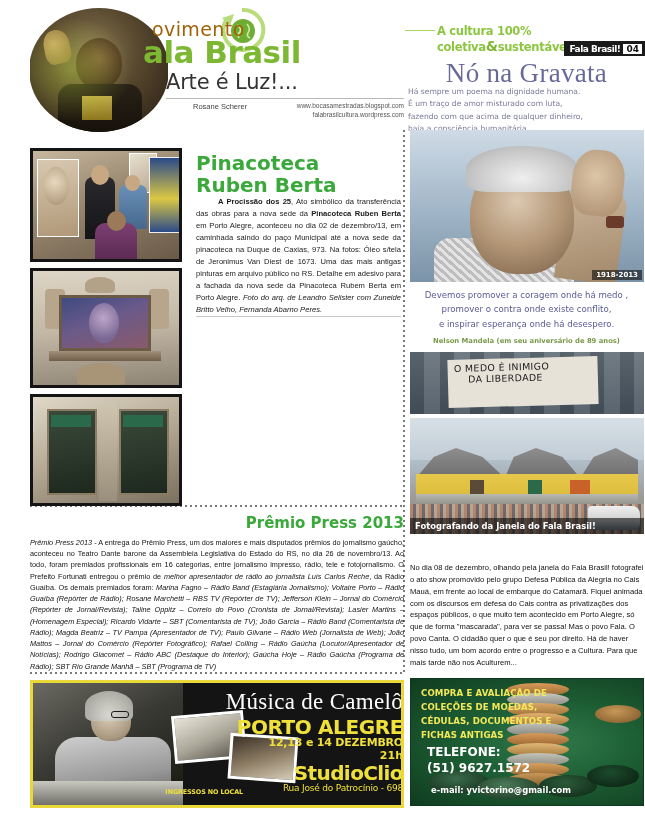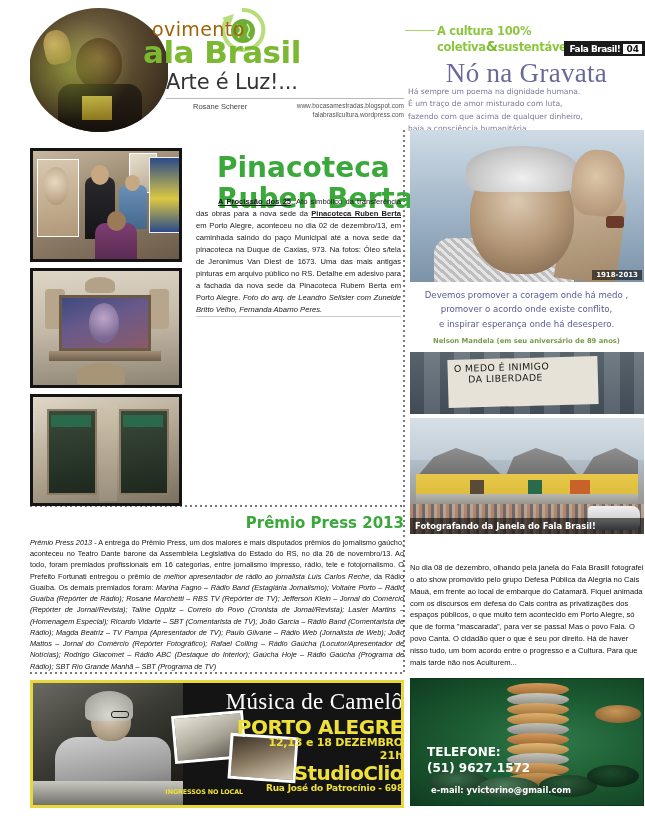--- a/index.html
+++ b/index.html
@@ -159,28 +159,28 @@
   .p3 .sign1 { position:absolute; left:18px; top:18px; width:40px; height:12px; background:#2a6a4a; }
   .p3 .sign2 { position:absolute; left:90px; top:18px; width:40px; height:12px; background:#2a6a4a; }
   .photo-credit-vert {
     position:absolute; left:-2px; top:36px; transform:rotate(-90deg); transform-origin:left top;
     font-size:4.4px; color:#d8d8d8; white-space:nowrap; letter-spacing:.2px;
   }
 
   .art-title {
     position:absolute; left:196px; top:152px; width:205px;
     font-family:"DejaVu Sans", sans-serif;
-    font-size:28px; font-weight:bold; color:#3aa83a; line-height:1.12;margin-left:21px;
+    font-size:20px; font-weight:bold; color:#3aa83a; line-height:1.12;
   }
   .art-body {
     position:absolute; left:196px; top:196px; width:205px;
     font-size:7.6px; color:#1a1a1a; line-height:1.58; text-align:justify;
     font-family:"Liberation Sans", sans-serif;
   }
-  .art-body b { font-weight:bold;text-decoration:underline; }
+  .art-body b { font-weight:bold; }
   .art-body i { font-style:italic; }
   .art-rule { position:absolute; left:196px; top:316px; width:205px; height:1px; background:#c8c8c8; }
 
   
   .dot-sep {
     position:absolute; left:403px; top:130px; width:2px; height:545px;
     background: repeating-linear-gradient(180deg, #7a7a7a 0 2px, rgba(255,255,255,0) 2px 5px);
   }
   .dot-sep2 {
     position:absolute; left:30px; top:505px; width:374px; height:2px;
@@ -379,21 +379,21 @@
     position:absolute; left:200px; top:66px; width:170px; text-align:right;
     font-family:"DejaVu Sans", sans-serif; font-size:11px; font-weight:bold; color:#efe03a;
   }
   .ad-music .t-studio {
     position:absolute; left:190px; top:78px; width:180px; text-align:right;
     font-family:"DejaVu Sans", sans-serif; font-size:20px; font-weight:bold; color:#efe03a;
     letter-spacing:-.6px;
   }
   .ad-music .t-addr {
     position:absolute; left:190px; top:100px; width:180px; text-align:right;
-    font-family:"DejaVu Sans", sans-serif; font-size:9px; font-weight:bold; color:#efe03a;
+    font-family:"DejaVu Sans", sans-serif; font-size:9px; font-weight:normal; color:#efe03a;
     letter-spacing:-.2px;
   }
   .ad-music .t-ing {
     position:absolute; left:100px; top:105px; width:110px; text-align:right;
     font-family:"DejaVu Sans", sans-serif; font-size:6.4px; font-weight:bold; color:#efe03a;
     letter-spacing:-.1px;
   }
 
   .ad-coins {
     position:absolute; left:410px; top:678px; width:234px; height:128px;
@@ -536,21 +536,21 @@
     <div class="sky"></div>
     <div class="shirt"></div>
     <div class="arm"></div>
     <div class="head"></div>
     <div class="hair"></div>
     <div class="hand"></div>
     <div class="watch"></div>
     <div class="mandela-date">1918-2013</div>
   </div>
   <div class="mandela-quote" style="white-space:pre-line">Devemos promover a coragem onde há medo ,
-promover o acordo onde existe conflito,
+promover o contra onde existe conflito,
 e inspirar esperança onde há desespero.</div>
   <div class="mandela-src">Nelson Mandela (em seu aniversário de 89 anos)</div>
 
   <div class="liberdade">
     <div class="bldg"></div>
     <div class="banner"></div>
     <div class="banner-txt">
       <div>O MEDO É INIMIGO</div>
       <div style="padding-left:14px">DA LIBERDADE</div>
     </div>
@@ -577,21 +577,21 @@
       <div class="p-body"></div>
       <div class="p-head"></div>
       <div class="p-hair"></div>
       <div class="p-glass"></div>
       <div class="p-piano"></div>
     </div>
     <div class="thumb1"></div>
     <div class="thumb2"></div>
     <div class="t-musica">Música de Camelô</div>
     <div class="t-poa">PORTO ALEGRE</div>
-    <div class="t-date">12,13 e 18 DEZEMBRO</div>
+    <div class="t-date">12,13 e 14 DEZEMBRO</div>
     <div class="t-hour">21h</div>
     <div class="t-studio">StudioClio</div>
     <div class="t-addr">Rua José do Patrocínio - 698</div>
     <div class="t-ing">INGRESSOS NO LOCAL</div>
   </div>
 
   <div class="ad-coins">
     <div class="stack">
       <div class="coin" style="top:0;background:linear-gradient(180deg,#d89a5a,#9a6a32)"></div>
       <div class="coin" style="top:10px;background:linear-gradient(180deg,#c8c8c0,#8a8a82)"></div>
@@ -603,18 +603,19 @@
       <div class="coin" style="top:70px;background:linear-gradient(180deg,#c4c4bc,#8a8a80)"></div>
       <div class="coin" style="top:80px;background:linear-gradient(180deg,#d8a060,#986a32)"></div>
       <div class="coin" style="top:90px;background:linear-gradient(180deg,#c89858,#8a6230)"></div>
     </div>
     <div class="flat" style="left:18px;bottom:12px;width:60px;height:22px;background:radial-gradient(ellipse at 45% 35%,#3a6a4a,#102a18)"></div>
     <div class="flat" style="left:66px;bottom:6px;width:62px;height:22px;background:radial-gradient(ellipse at 45% 35%,#4a7a58,#16301e)"></div>
     <div class="flat" style="left:128px;bottom:8px;width:58px;height:22px;background:radial-gradient(ellipse at 45% 35%,#2c5a3a,#0c2614)"></div>
     <div class="flat" style="right:4px;bottom:18px;width:52px;height:22px;background:radial-gradient(ellipse at 45% 35%,#1d4a2c,#081e10)"></div>
     <div class="flat" style="right:2px;top:26px;width:46px;height:18px;background:radial-gradient(ellipse at 45% 35%,#c89858,#7a5428)"></div>
 
+    <div class="t1">COMPRA E AVALIAÇÃO DE COLEÇÕES DE MOEDAS, CÉDULAS, DOCUMENTOS E FICHAS ANTIGAS</div>
     <div class="t-tel">TELEFONE:</div>
     <div class="t-num">(51) 9627.1572</div>
     <div class="t-mail">e-mail: yvictorino@gmail.com</div>
   </div>
 
 </div>
 
 </body></html>

